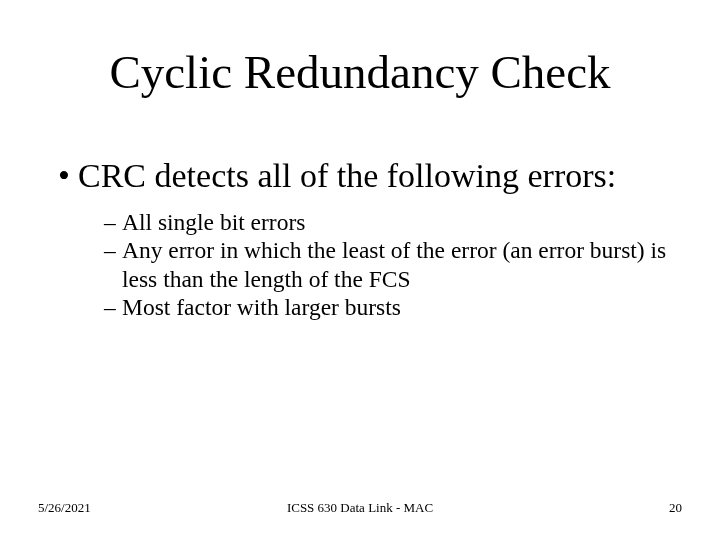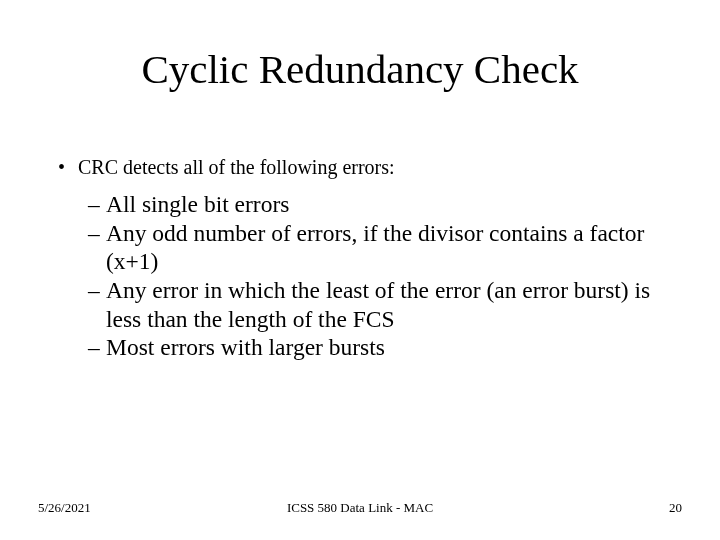--- a/index.html
+++ b/index.html
@@ -17,43 +17,43 @@
     width: 720px;
     height: 540px;
     box-sizing: border-box;
   }
   .title {
     position: absolute;
     top: 45px;
     left: 0;
     width: 100%;
     text-align: center;
-    font-size: 41px;
+    font-size: 47px;
     font-weight: normal;
   }
   .body {
     position: absolute;
     top: 155px;
     left: 58px;
     right: 50px;
   }
   .lvl1 {
-    font-size: 20px;
+    font-size: 34px;
     line-height: 1.25;
     margin: 0 0 10px 0;
     padding-left: 20px;
     text-indent: -20px;
   }
   .lvl1 .bullet {
     display: inline-block;
     width: 20px;
     text-indent: 0;
   }
   .lvl2-wrap {
-    margin-left: 30px;
+    margin-left: 46px;
   }
   .lvl2 {
     font-size: 23.5px;
     line-height: 1.22;
     margin: 0;
     padding-left: 18px;
     text-indent: -18px;
   }
   .lvl2 .dash {
     display: inline-block;
@@ -94,30 +94,27 @@
 
   <div class="body">
     <p class="lvl1">
       <span class="bullet">•</span><span>CRC detects all of the following errors:</span>
     </p>
     <div class="lvl2-wrap">
       <p class="lvl2">
         <span class="dash">–</span><span>All single bit errors</span>
       </p>
       <p class="lvl2">
-        <span class="dash">–</span><span>Any odd number of errors, if the divisor contains a factor (x+1)</span>
-      </p>
-      <p class="lvl2">
         <span class="dash">–</span><span>Any error in which the least of the error (an error burst) is less than the length of the FCS</span>
       </p>
       <p class="lvl2">
-        <span class="dash">–</span><span>Most errors with larger bursts</span>
+        <span class="dash">–</span><span>Most factor with larger bursts</span>
       </p>
     </div>
   </div>
 
   <div class="footer">
     <span class="ft-left">5/26/2021</span>
-    <span class="ft-center">ICSS 580 Data Link - MAC</span>
+    <span class="ft-center">ICSS 630 Data Link - MAC</span>
     <span class="ft-right">20</span>
   </div>
 
 </div>
 
 </body></html>

